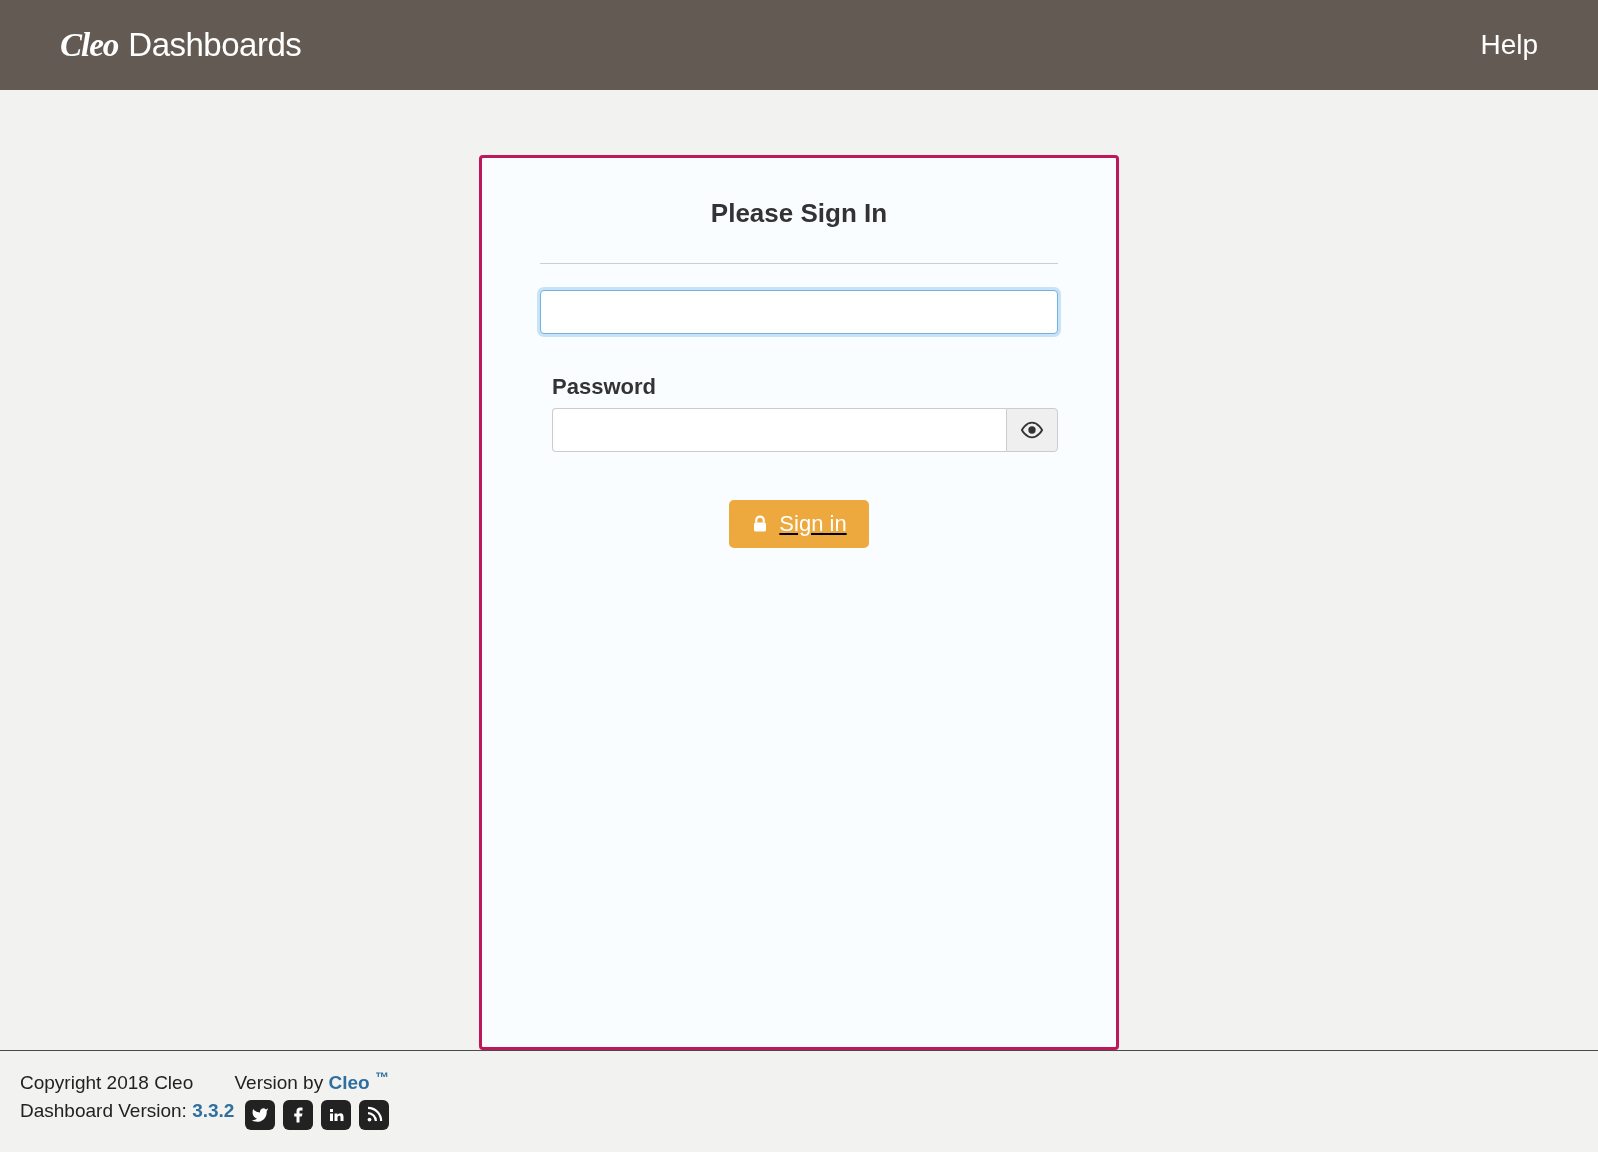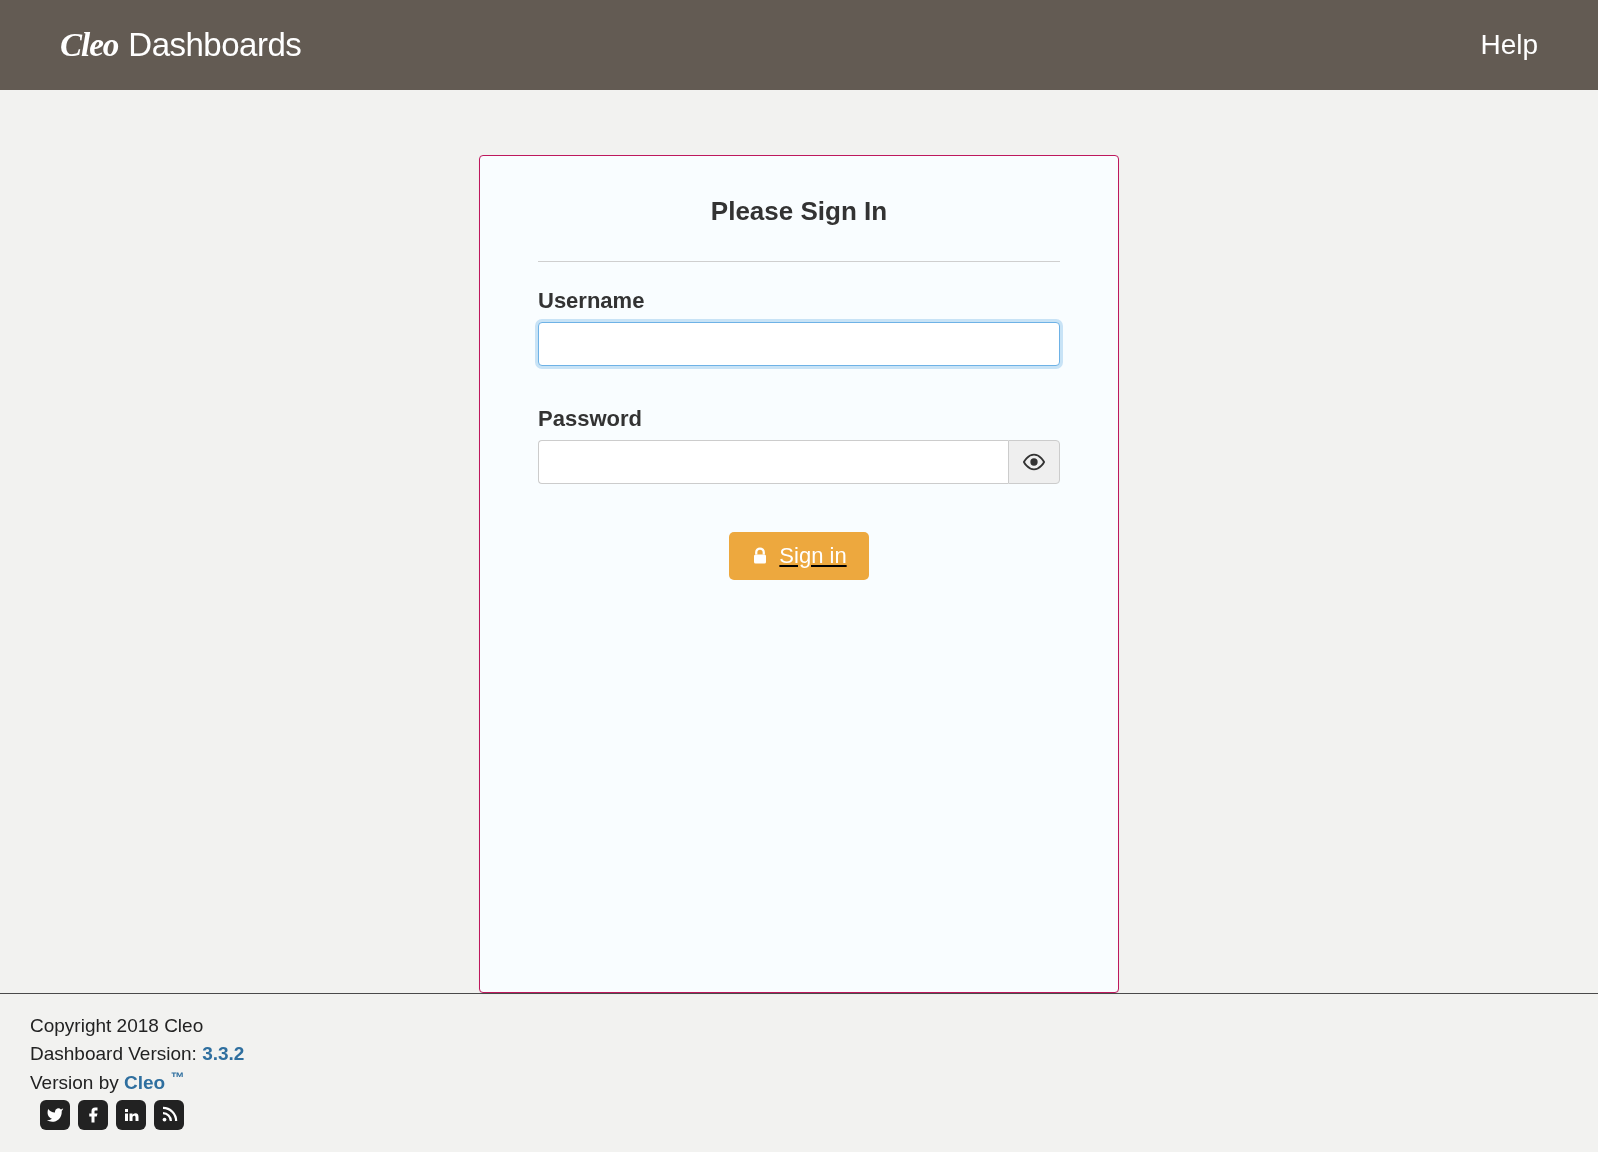--- a/index.html
+++ b/index.html
@@ -59,21 +59,21 @@
 .main {
   flex: 1;
   display: flex;
   justify-content: center;
   padding-top: 65px;
 }
 
 .signin-panel {
   width: 640px;
   background: #f9fdff;
-  border: 1px solid #be185d;
+  border: 3px solid #be185d;
   border-radius: 4px;
   padding: 40px 58px 50px 58px;
   box-shadow: 0 1px 2px rgba(0,0,0,0.05);
 }
 
 .signin-title {
   text-align: center;
   font-size: 26px;
   font-weight: 700;
   color: #333333;
@@ -109,20 +109,21 @@
   margin-bottom: 40px;
 }
 
 .username-group .text-input {
   border-color: #6eb2e6;
   box-shadow: 0 0 0 3px rgba(110,178,230,0.35);
 }
 
 .password-group {
   margin-bottom: 48px;
+  margin-left: 12px;
 }
 
 .input-group {
   display: flex;
   align-items: stretch;
 }
 
 .input-group .text-input {
   border-top-right-radius: 0;
   border-bottom-right-radius: 0;
@@ -156,27 +157,26 @@
   padding: 11px 22px;
   border-radius: 5px;
   cursor: pointer;
   display: flex;
   align-items: center;
   gap: 10px;
 }
 
 .footer {
   border-top: 1px solid #4a4a4a;
-  padding: 18px 30px 22px 30px;
-  display: flex;
-  justify-content: flex-end;
+  padding: 18px 30px 22px 20px;
+  display: flex;
+  justify-content: flex-start;
   align-items: flex-start;
   font-size: 19px;
   color: #222222;
-  flex-direction: column;
 }
 
 .footer-left {
   line-height: 1.5;
 }
 
 .footer-link {
   color: #2f6f9f;
   text-decoration: none;
   cursor: pointer;
@@ -224,21 +224,20 @@
   </div>
   <a class="help-link">Help</a>
 </div>
 
 <div class="main">
   <div class="signin-panel">
     <h2 class="signin-title">Please Sign In</h2>
     <hr class="divider">
 
     <div class="username-group">
-      <label class="field-label">Username</label>
       <input type="text" class="text-input" autofocus="" value="" style="">
     </div>
 
     <div class="password-group">
       <label class="field-label">Password</label>
       <div class="input-group">
         <input type="password" class="text-input" value="" style="">
         <div class="toggle-eye">
           <svg width="22" height="22" viewBox="0 0 24 24" fill="none" stroke="#333" stroke-width="2">
             <path d="M1 12s4-8 11-8 11 8 11 8-4 8-11 8-11-8-11-8z"></path>

